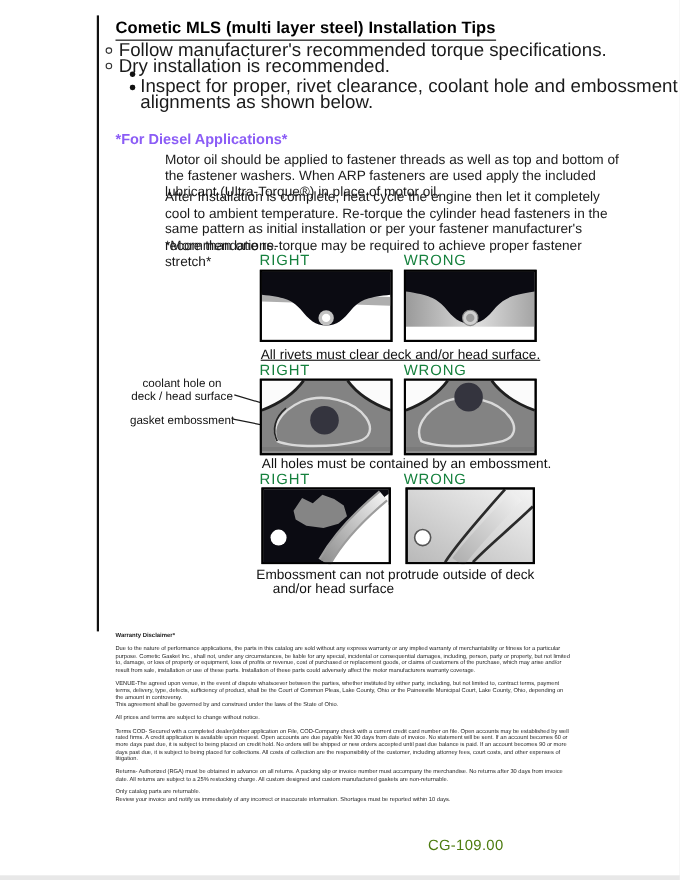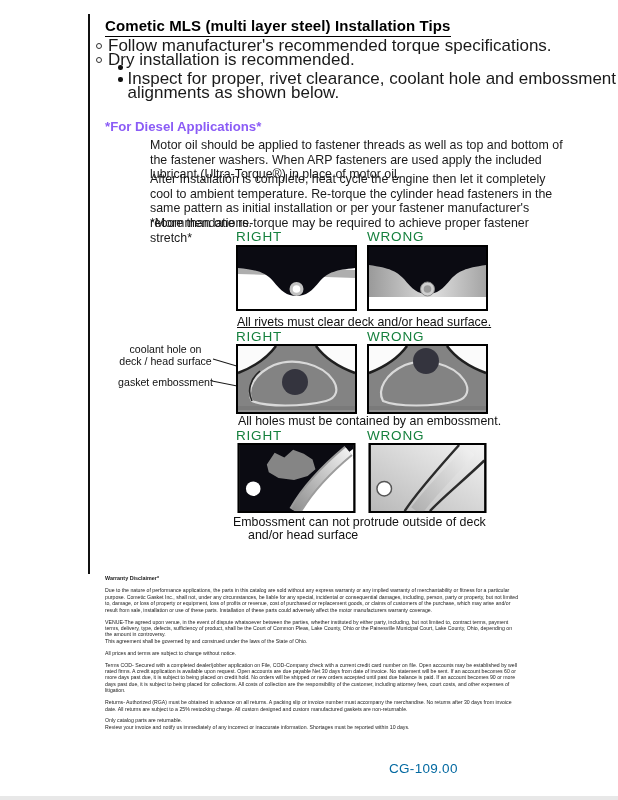--- a/index.html
+++ b/index.html
@@ -22,21 +22,21 @@
   .p2{top:172px;}
   .pnote{top:216px;}
   .dlabel{font-size:13.5px;font-weight:400;letter-spacing:.8px;color:#15803d;
           width:121px;text-align:left;}
   .caption{font-size:12.4px;line-height:13.5px;color:#111;}
   .panel{width:121px;height:70px;}
   .ann{font-size:10.6px;line-height:11.5px;color:#111;width:95px;text-align:center;}
   .disclaimer{left:105px;top:575px;width:415px;font-size:5.2px;line-height:6.4px;color:#222;}
   .disclaimer p{margin:0 0 5.5px 0;white-space:pre-line;}
   .disclaimer .dh{font-weight:bold;font-size:5.4px;margin-bottom:6px;}
-  .footer{left:389px;top:761px;font-size:13.5px;color:#0369a1;letter-spacing:.3px;}
+  .footer{left:389px;top:761px;font-size:13.5px;color:#4d7c0f;letter-spacing:.3px;}
   svg{display:block;}
 </style>
 </head>
 <body>
 
 <div class="page">
 
   <div class="vrule"></div>
 
   <div class="abs title">Cometic MLS (multi layer steel) Installation Tips</div>

